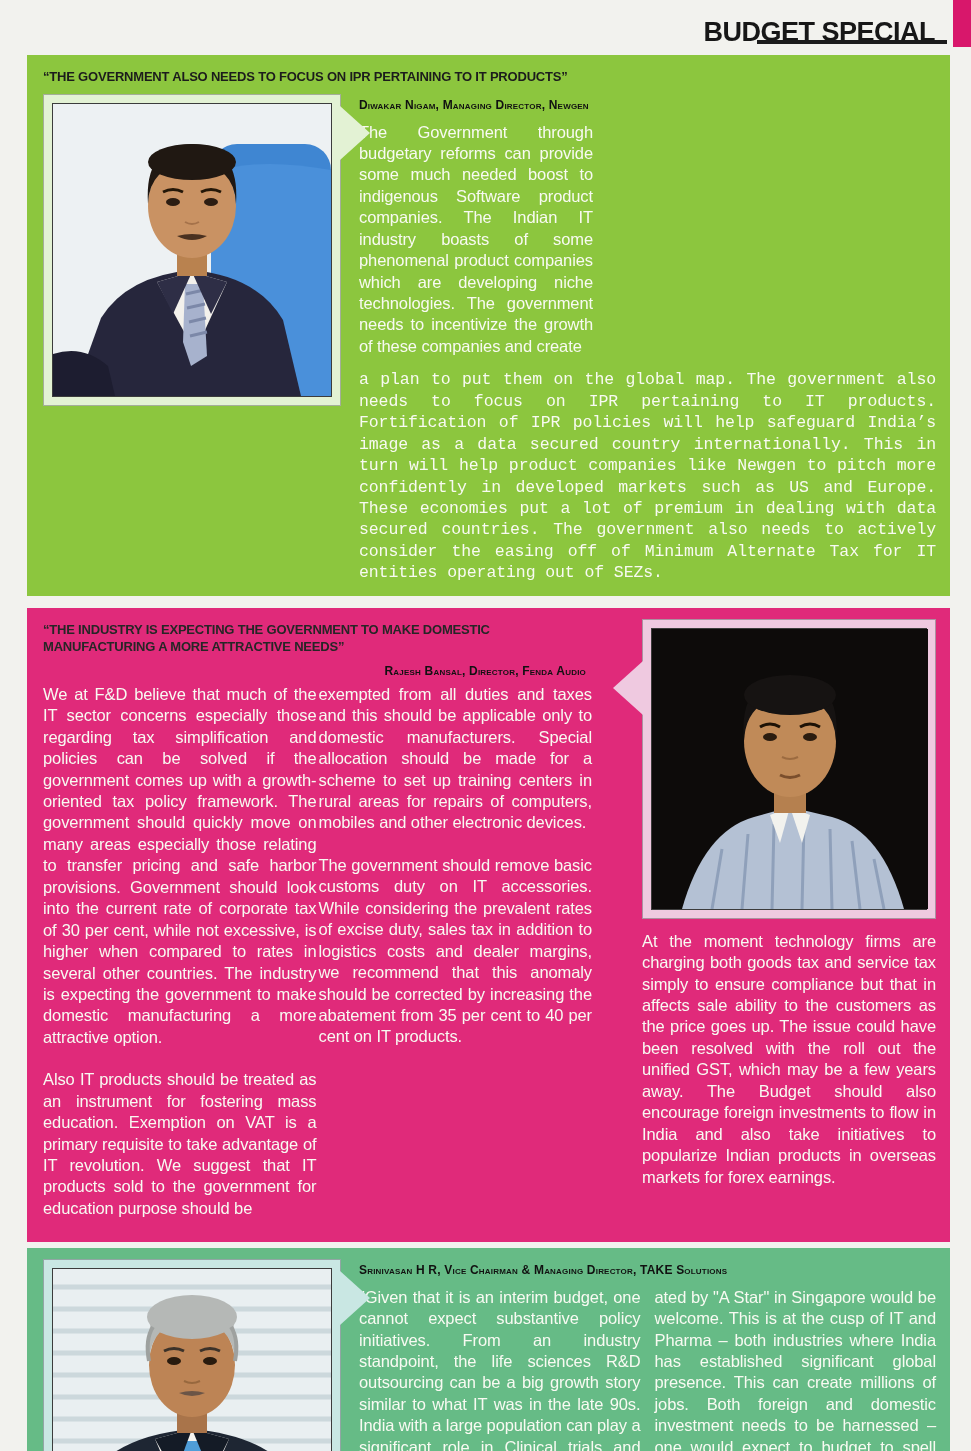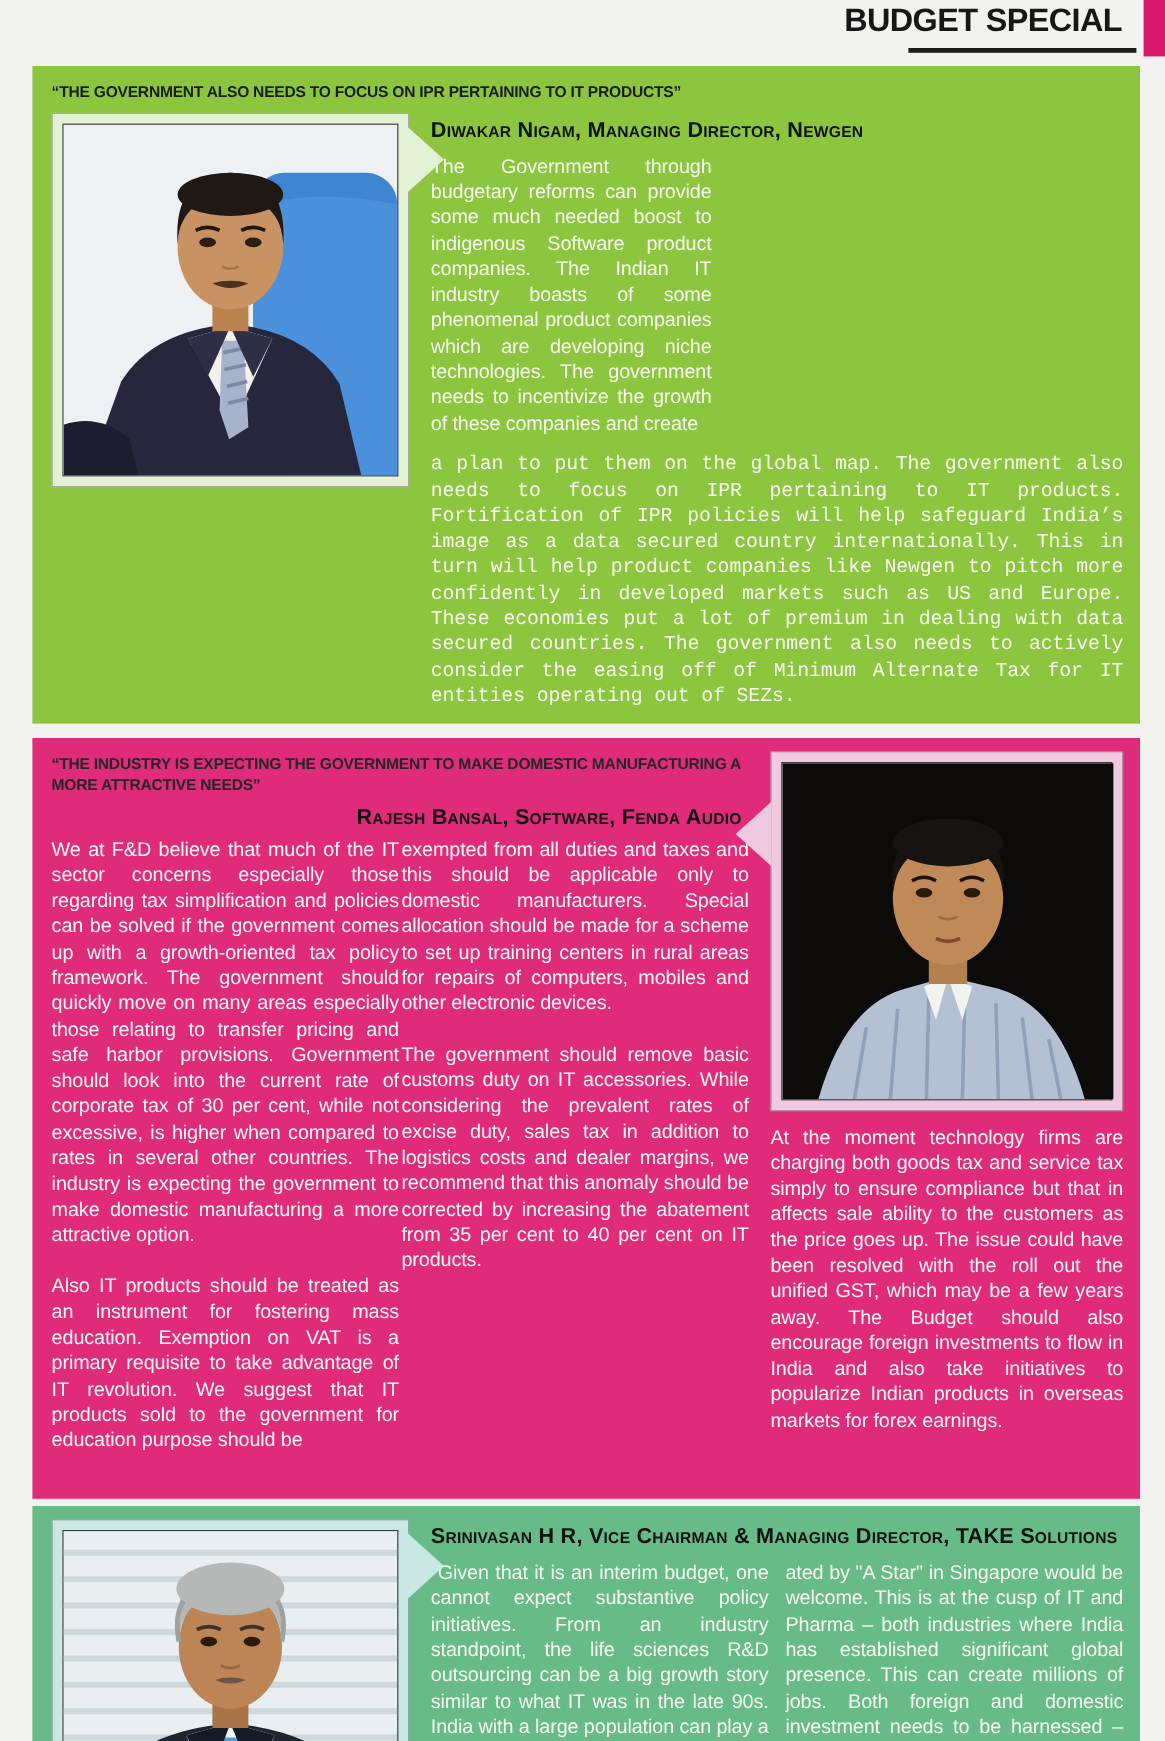--- a/index.html
+++ b/index.html
@@ -5,62 +5,62 @@
   html,body{margin:0;padding:0;}
   body{
     width:971px;height:1451px;overflow:hidden;
     background:#f2f2ee;
     font-family:"Liberation Sans", sans-serif;
     position:relative;
   }
   
   .page-header{position:relative;height:55px;}
   .masthead{
-    position:absolute;top:2px;right:36px;
+    position:absolute;top:17px;right:36px;
     font-size:27px;font-weight:bold;letter-spacing:-0.5px;color:#171717;
   }
   .masthead-rule{
     position:absolute;top:40px;right:24px;width:190px;height:4px;background:#1c1c1c;
   }
   .corner-block{
     position:absolute;top:0;right:0;width:18px;height:47px;background:#d8176b;
   }
   
   .sections{margin:0 21px 0 27px;}
   .section{box-sizing:border-box;padding:11px 14px 12px 16px;}
   .section.green1{background:#8cc63e;min-height:355px;margin-bottom:12px;}
   .section.pink{background:#e02a7a;min-height:634px;margin-bottom:6px;}
   .section.green2{background:#66bb86;min-height:350px;}
   .headline{
     font-size:13px;font-weight:bold;color:#1c1c1c;letter-spacing:-0.2px;
     line-height:1.35;margin:2px 0 8px 0;
   }
   .pink .headline{max-width:610px;color:#262626;}
   .byline{
-    font-size:18px;font-weight:bold;color:#111;
+    font-size:12px;font-weight:bold;color:#111;
     font-variant:small-caps;letter-spacing:0.2px;
     margin:4px 0 10px 0;
   }
   .content-row{display:flex;gap:18px;}
   .textcol{
     color:#f8faf2;font-size:16.5px;line-height:1.3;text-align:justify;
     letter-spacing:-0.1px;
   }
   .textcol p{margin:0 0 21px 0;}
   .textcol p:last-child{margin-bottom:0;}
   
   .g1-text{flex:1;}
   .g1-cols{display:flex;gap:12px;flex-direction:column;}
   .g1-cols .c1{width:234px;flex:0 0 auto;}
   .g1-cols .c2{flex:1;font-family:Liberation Mono, monospace;}
   
   .pink-left{flex:1;min-width:0;}
   .pink-cols{display:flex;gap:2px;margin-top:6px;}
   .pink-cols .col{flex:1;}
-  .pink-right{width:294px;flex:0 0 auto;}
+  .pink-right{width:294px;flex:0 0 auto;margin-left:32px;}
   .pink .byline{text-align:right;margin:8px 6px 2px 0;}
   
   .g2-text{flex:1;}
   .g2-cols{display:flex;gap:14px;}
   .g2-cols .col{flex:1;}
   
   .photo-wrap{position:relative;flex:0 0 auto;}
   .photo-frame{box-sizing:border-box;padding:8px;border:1px solid rgba(0,0,0,.28);}
   .photo-frame .inner{border:1px solid #3c3c3c;display:block;line-height:0;}
   .frame-green{background:#e3f2d4;}
@@ -132,21 +132,21 @@
           </div>
         </div>
       </div>
     </div>
   </div>
 
   <div class="section pink">
     <div class="content-row">
       <div class="pink-left">
         <div class="headline">“THE INDUSTRY IS EXPECTING THE GOVERNMENT TO MAKE DOMESTIC MANUFACTURING A MORE ATTRACTIVE NEEDS”</div>
-        <div class="byline">Rajesh Bansal, Software, Fenda Audio</div>
+        <div class="byline">Rajesh Bansal, Director, Fenda Audio</div>
         <div class="pink-cols">
           <div class="textcol col">
             <p>We at F&amp;D believe that much of the IT sector concerns especially those regarding tax simplification and policies can be solved if the government comes up with a growth-oriented tax policy framework. The government should quickly move on many areas especially those relating to transfer pricing and safe harbor provisions. Government should look into the current rate of corporate tax of 30 per cent, while not excessive, is higher when compared to rates in several other countries. The industry is expecting the government to make domestic manufacturing a more attractive option.</p>
             <p>Also IT products should be treated as an instrument for fostering mass education. Exemption on VAT is a primary requisite to take advantage of IT revolution. We suggest that IT products sold to the government for education purpose should be</p>
           </div>
           <div class="textcol col">
             <p>exempted from all duties and taxes and this should be applicable only to domestic manufacturers. Special allocation should be made for a scheme to set up training centers in rural areas for repairs of computers, mobiles and other electronic devices.</p>
             <p>The government should remove basic customs duty on IT accessories. While considering the prevalent rates of excise duty, sales tax in addition to logistics costs and dealer margins, we recommend that this anomaly should be corrected by increasing the abatement from 35 per cent to 40 per cent on IT products.</p>
           </div>
         </div>

